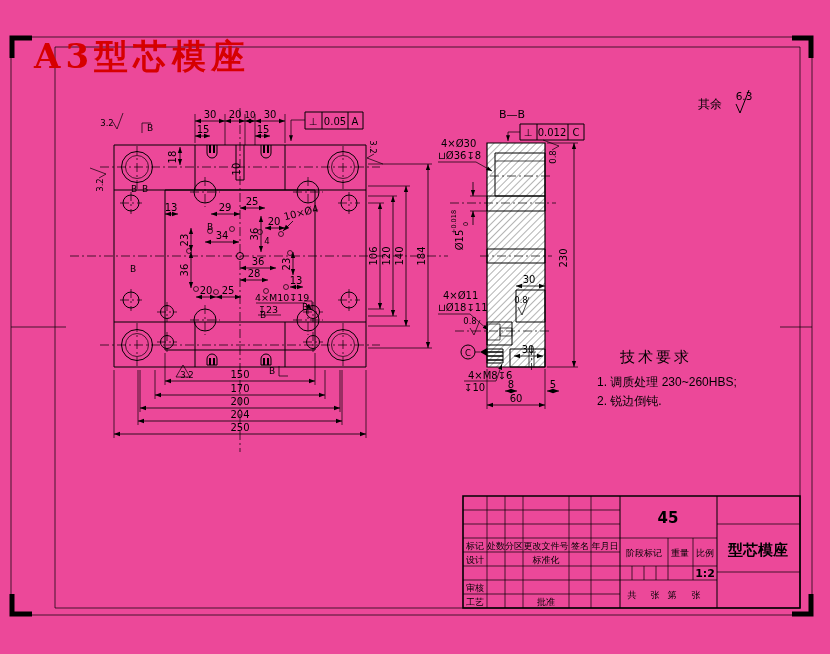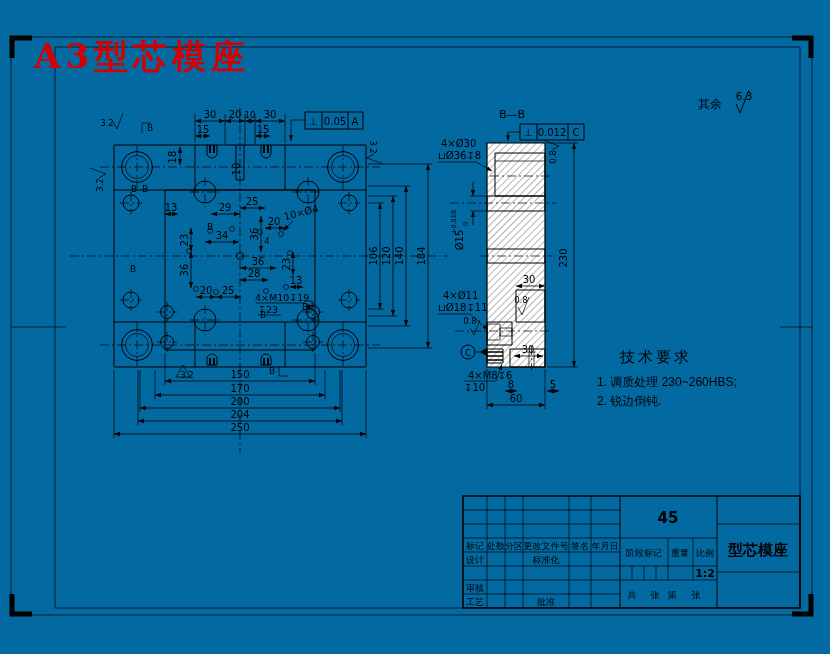--- a/index.html
+++ b/index.html
@@ -1,16 +1,16 @@
 <!DOCTYPE html>
 <html><head>
 <meta charset="utf-8">
 <style>
   html,body{margin:0;padding:0;background:#fff;}
-  #sheet{position:relative;width:830px;height:654px;background:#0369a1;overflow:hidden;}
+  #sheet{position:relative;width:830px;height:654px;background:#ec4899;overflow:hidden;}
   svg{position:absolute;left:0;top:0;}
   svg *{vector-effect:non-scaling-stroke;}
   .ln{stroke:#000;fill:none;stroke-width:1;}
   .thin{stroke:#000;fill:none;stroke-width:0.7;}
   .thick{stroke:#000;fill:none;stroke-width:1.6;}
   .bar{stroke:#000;fill:none;stroke-width:5;}
   .cdash{stroke:#000;fill:none;stroke-width:0.7;stroke-dasharray:9 3 2 3;}
   .dim{stroke:#000;fill:none;stroke-width:0.8;}
   text{font-family:"DejaVu Sans","Liberation Sans",sans-serif;fill:#000;stroke:none;}
   .d{font-size:10px;text-anchor:middle;}

